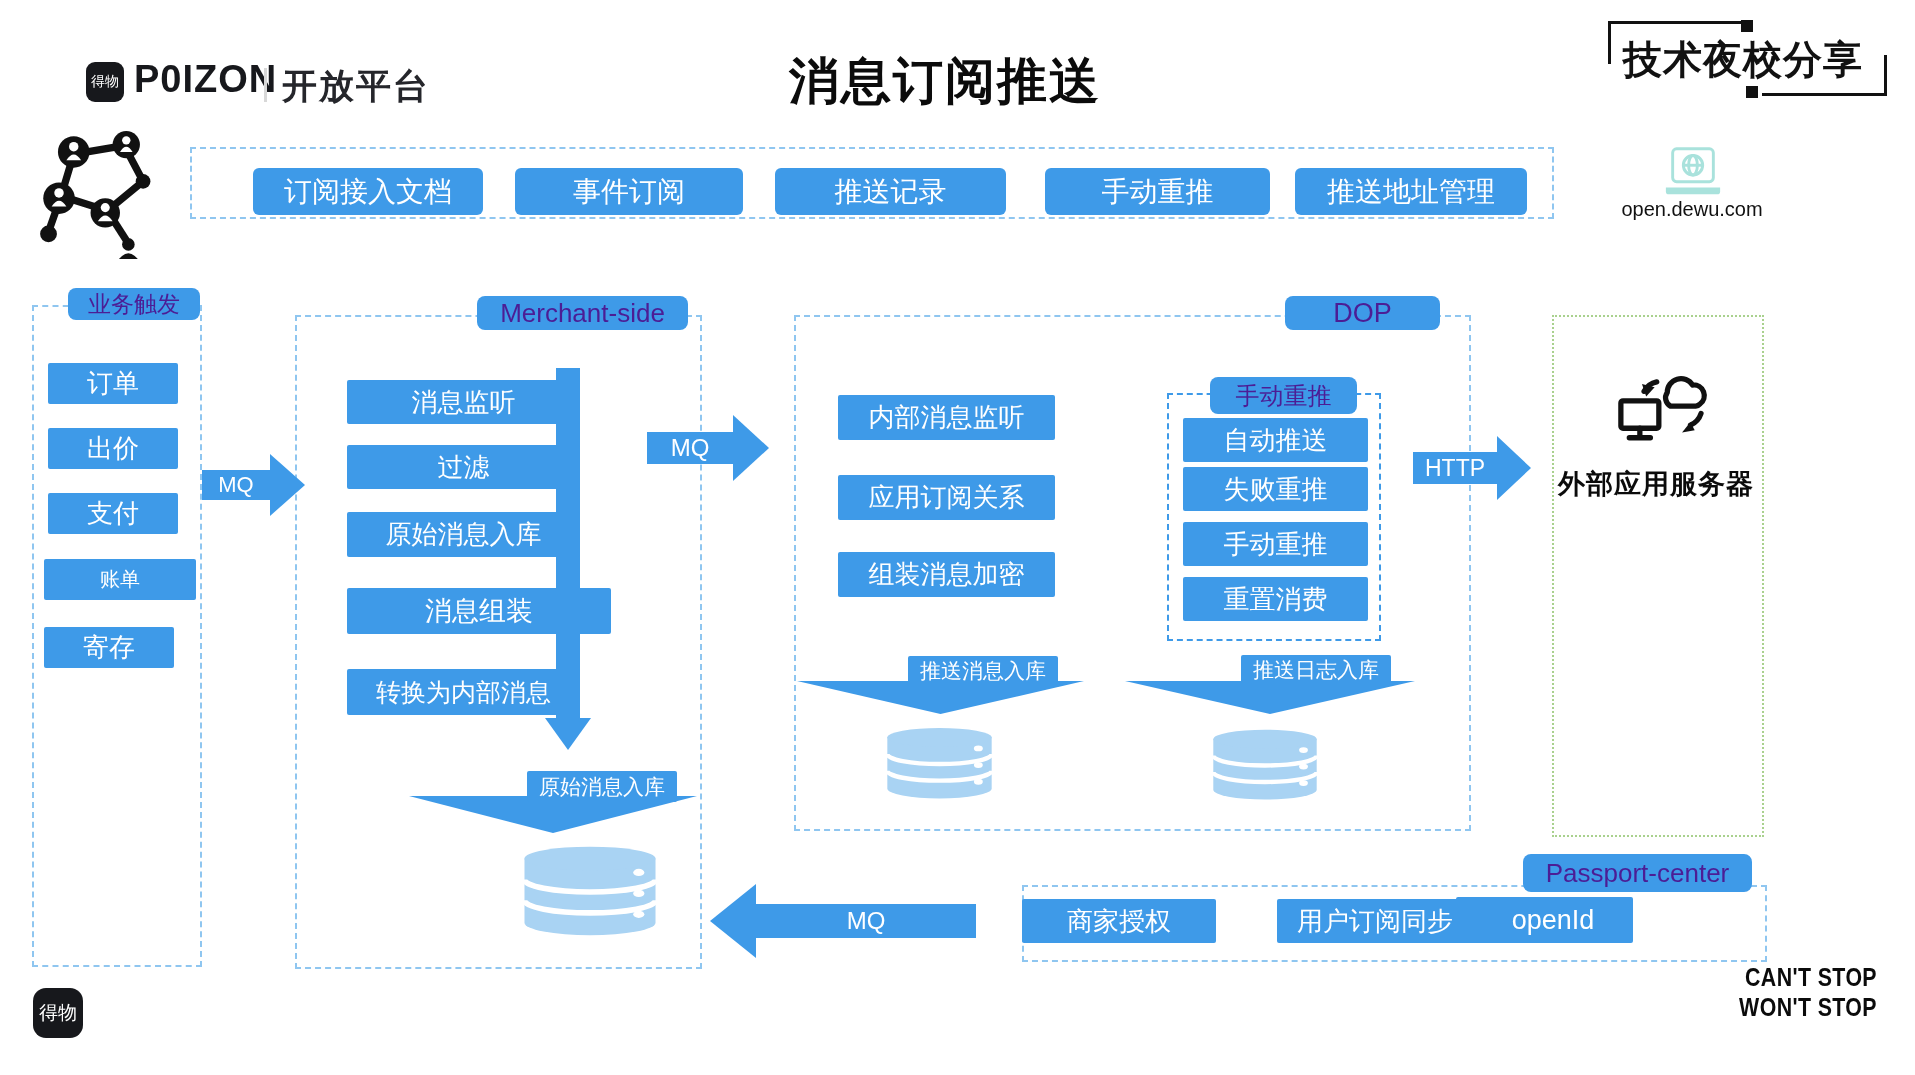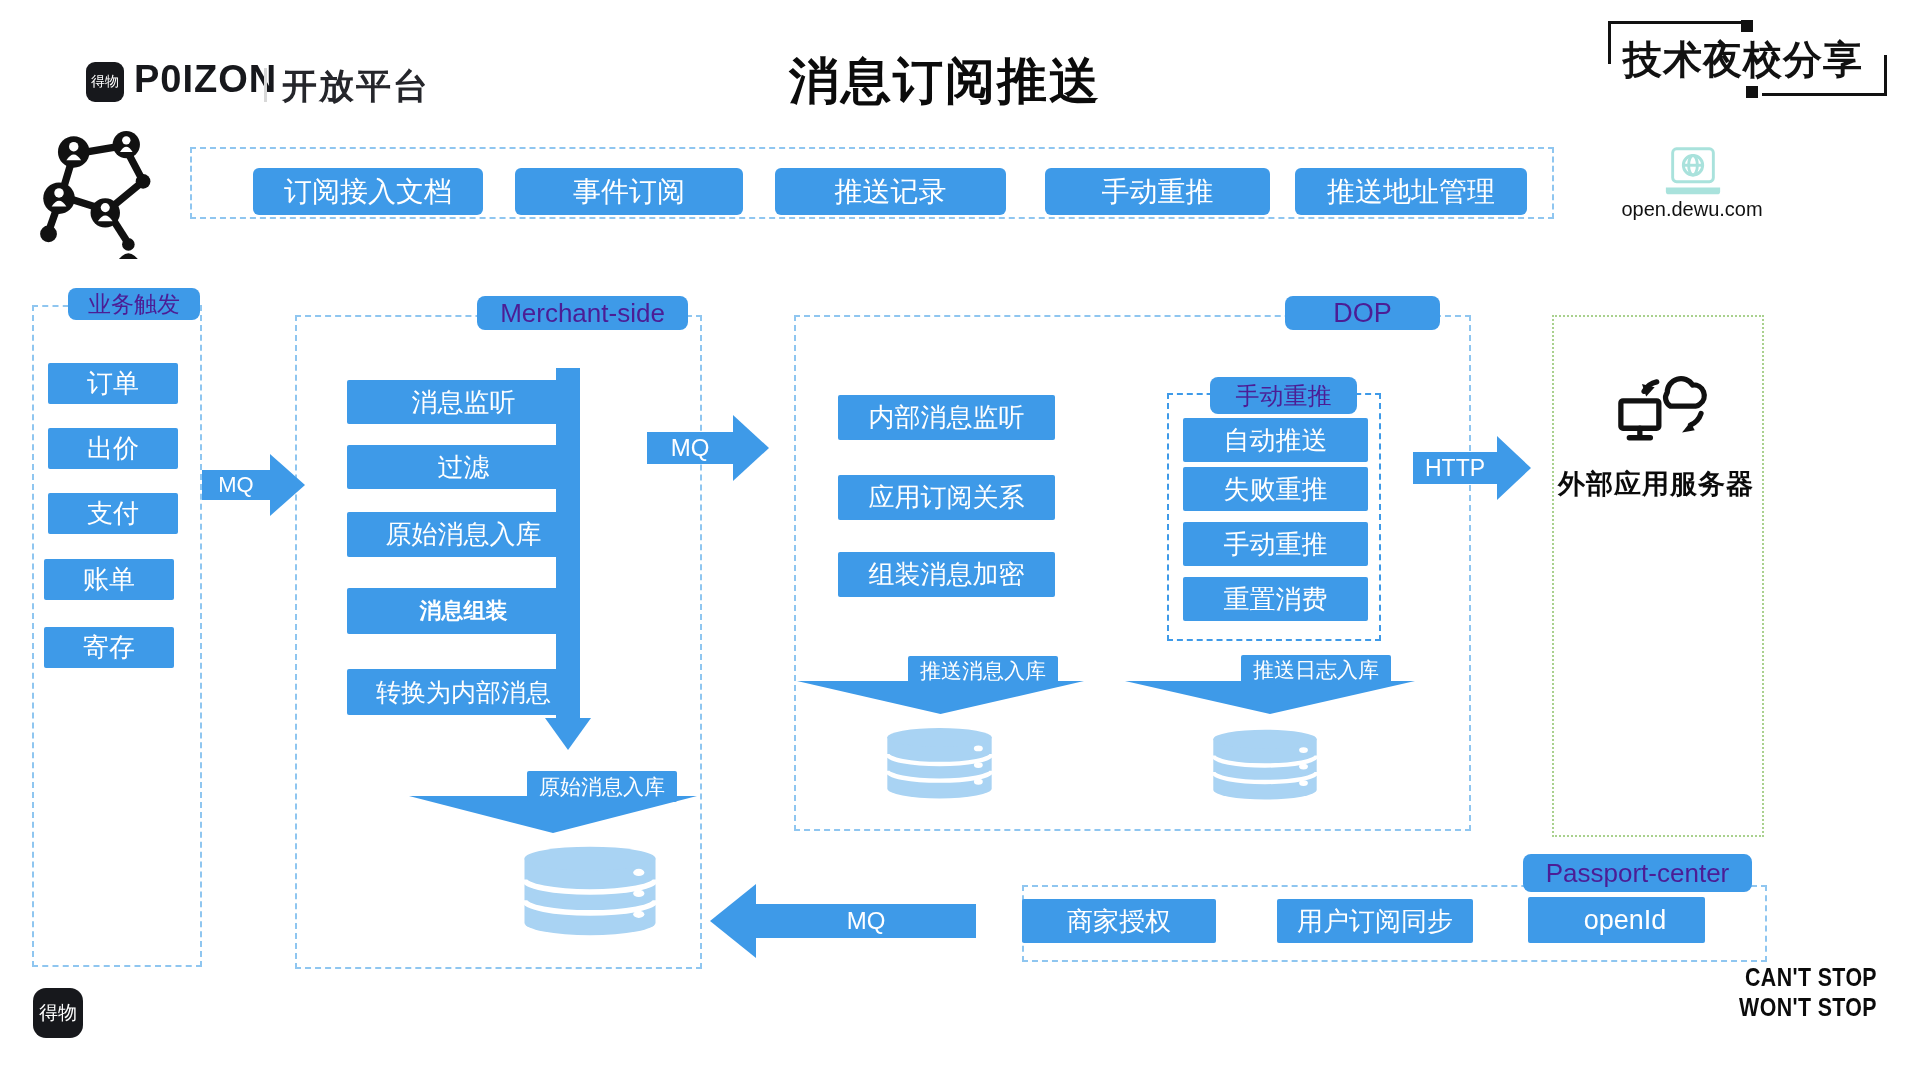--- a/index.html
+++ b/index.html
@@ -113,36 +113,36 @@
   <div class="btn" style="left:515px;top:168px;width:228px;height:47px;">事件订阅</div>
   <div class="btn" style="left:775px;top:168px;width:231px;height:47px;">推送记录</div>
   <div class="btn" style="left:1045px;top:168px;width:225px;height:47px;">手动重推</div>
   <div class="btn" style="left:1295px;top:168px;width:232px;height:47px;">推送地址管理</div>
 
   <div class="dbox" style="left:32px;top:305px;width:166px;height:658px;"></div>
   <div class="pill" style="left:68px;top:288px;width:132px;height:32px;font-size:23px;">业务触发</div>
   <div class="bar" style="left:48px;top:363px;width:130px;height:41px;font-size:26px;">订单</div>
   <div class="bar" style="left:48px;top:428px;width:130px;height:41px;font-size:26px;">出价</div>
   <div class="bar" style="left:48px;top:493px;width:130px;height:41px;font-size:26px;">支付</div>
-  <div class="bar" style="left:44px;top:559px;width:130px;height:41px;font-size:26px;">账单</div>
+  <div class="bar" style="left:44px;top:559px;width:152px;height:41px;font-size:20px;">账单</div>
   <div class="bar" style="left:44px;top:627px;width:130px;height:41px;font-size:26px;">寄存</div>
 
   <div class="abody" style="left:202px;top:470px;width:68px;height:30px;font-size:22px;">MQ</div>
   <div class="ahead-r" style="left:270px;top:454px;width:35px;height:62px;"></div>
 
   <div class="dbox" style="left:295px;top:315px;width:403px;height:650px;"></div>
   <div class="pill" style="left:477px;top:296px;width:211px;height:34px;font-size:26px;">Merchant-side</div>
 
   <div class="conn" style="left:556px;top:368px;width:24px;height:352px;"></div>
   <div class="ahead-d" style="left:545px;top:718px;width:46px;height:32px;"></div>
 
   <div class="bar" style="left:347px;top:380px;width:233px;height:44px;font-size:26px;">消息监听</div>
   <div class="bar" style="left:347px;top:445px;width:233px;height:44px;font-size:26px;">过滤</div>
   <div class="bar" style="left:347px;top:512px;width:233px;height:45px;font-size:26px;">原始消息入库</div>
-  <div class="bar" style="left:347px;top:588px;width:233px;height:46px;font-size:22px;font-weight:bold;">消息组装</div>
+  <div class="bar" style="left:347px;top:588px;width:264px;height:46px;font-size:27px;">消息组装</div>
   <div class="bar" style="left:347px;top:669px;width:233px;height:46px;font-size:25px;">转换为内部消息</div>
 
   <div class="ftri" style="left:409px;top:796px;width:288px;height:37px;"></div>
   <div class="flabel" style="left:483px;top:771px;width:150px;height:31px;">原始消息入库</div>
   <svg class="dbsvg" style="left:517px;top:846px;" width="146" height="92" viewBox="0 0 100 66">
     <path d="M3 9 L3 55 A47 9 0 0 0 97 55 L97 9" fill="#A9D3F3"></path>
     <ellipse cx="50" cy="9" rx="47" ry="8.5" fill="#A9D3F3"></ellipse>
     <path d="M3 24 a47 9 0 0 0 94 0" stroke="#fff" stroke-width="4" fill="none"></path>
     <path d="M3 39 a47 9 0 0 0 94 0" stroke="#fff" stroke-width="4" fill="none"></path>
     <ellipse cx="85" cy="19" rx="4" ry="2.6" fill="#fff"></ellipse>
@@ -206,21 +206,21 @@
     </g>
     <path d="M36 24 l4 12 8 -9 z" fill="#111"></path>
     <path d="M86 68 l-12 2 8 -10 z" fill="#111"></path>
   </svg>
   <div class="ext-label" style="left:1556px;top:466px;width:200px;">外部应用服务器</div>
 
   <div class="dbox" style="left:1022px;top:885px;width:741px;height:73px;"></div>
   <div class="pill" style="left:1523px;top:854px;width:229px;height:38px;font-size:26px;">Passport-center</div>
   <div class="bar" style="left:1022px;top:899px;width:194px;height:44px;font-size:26px;">商家授权</div>
   <div class="bar" style="left:1277px;top:899px;width:196px;height:44px;font-size:26px;">用户订阅同步</div>
-  <div class="bar" style="left:1528px;top:897px;width:160px;height:46px;font-size:27px;padding-left:17px;">openId</div>
+  <div class="bar" style="left:1456px;top:897px;width:160px;height:46px;font-size:27px;padding-left:17px;">openId</div>
 
   <div class="ahead-l" style="left:710px;top:884px;width:46px;height:74px;"></div>
   <div class="abody" style="left:756px;top:904px;width:220px;height:34px;font-size:24px;">MQ</div>
 
   <div class="logo-sq" style="left:33px;top:988px;width:50px;height:50px;border-radius:13px;font-size:19px;">得物</div>
   <div class="slogan" style="left:1627px;top:962px;width:250px;">
     <div>CAN'T STOP</div>
     <div>WON'T STOP</div>
   </div>
 

